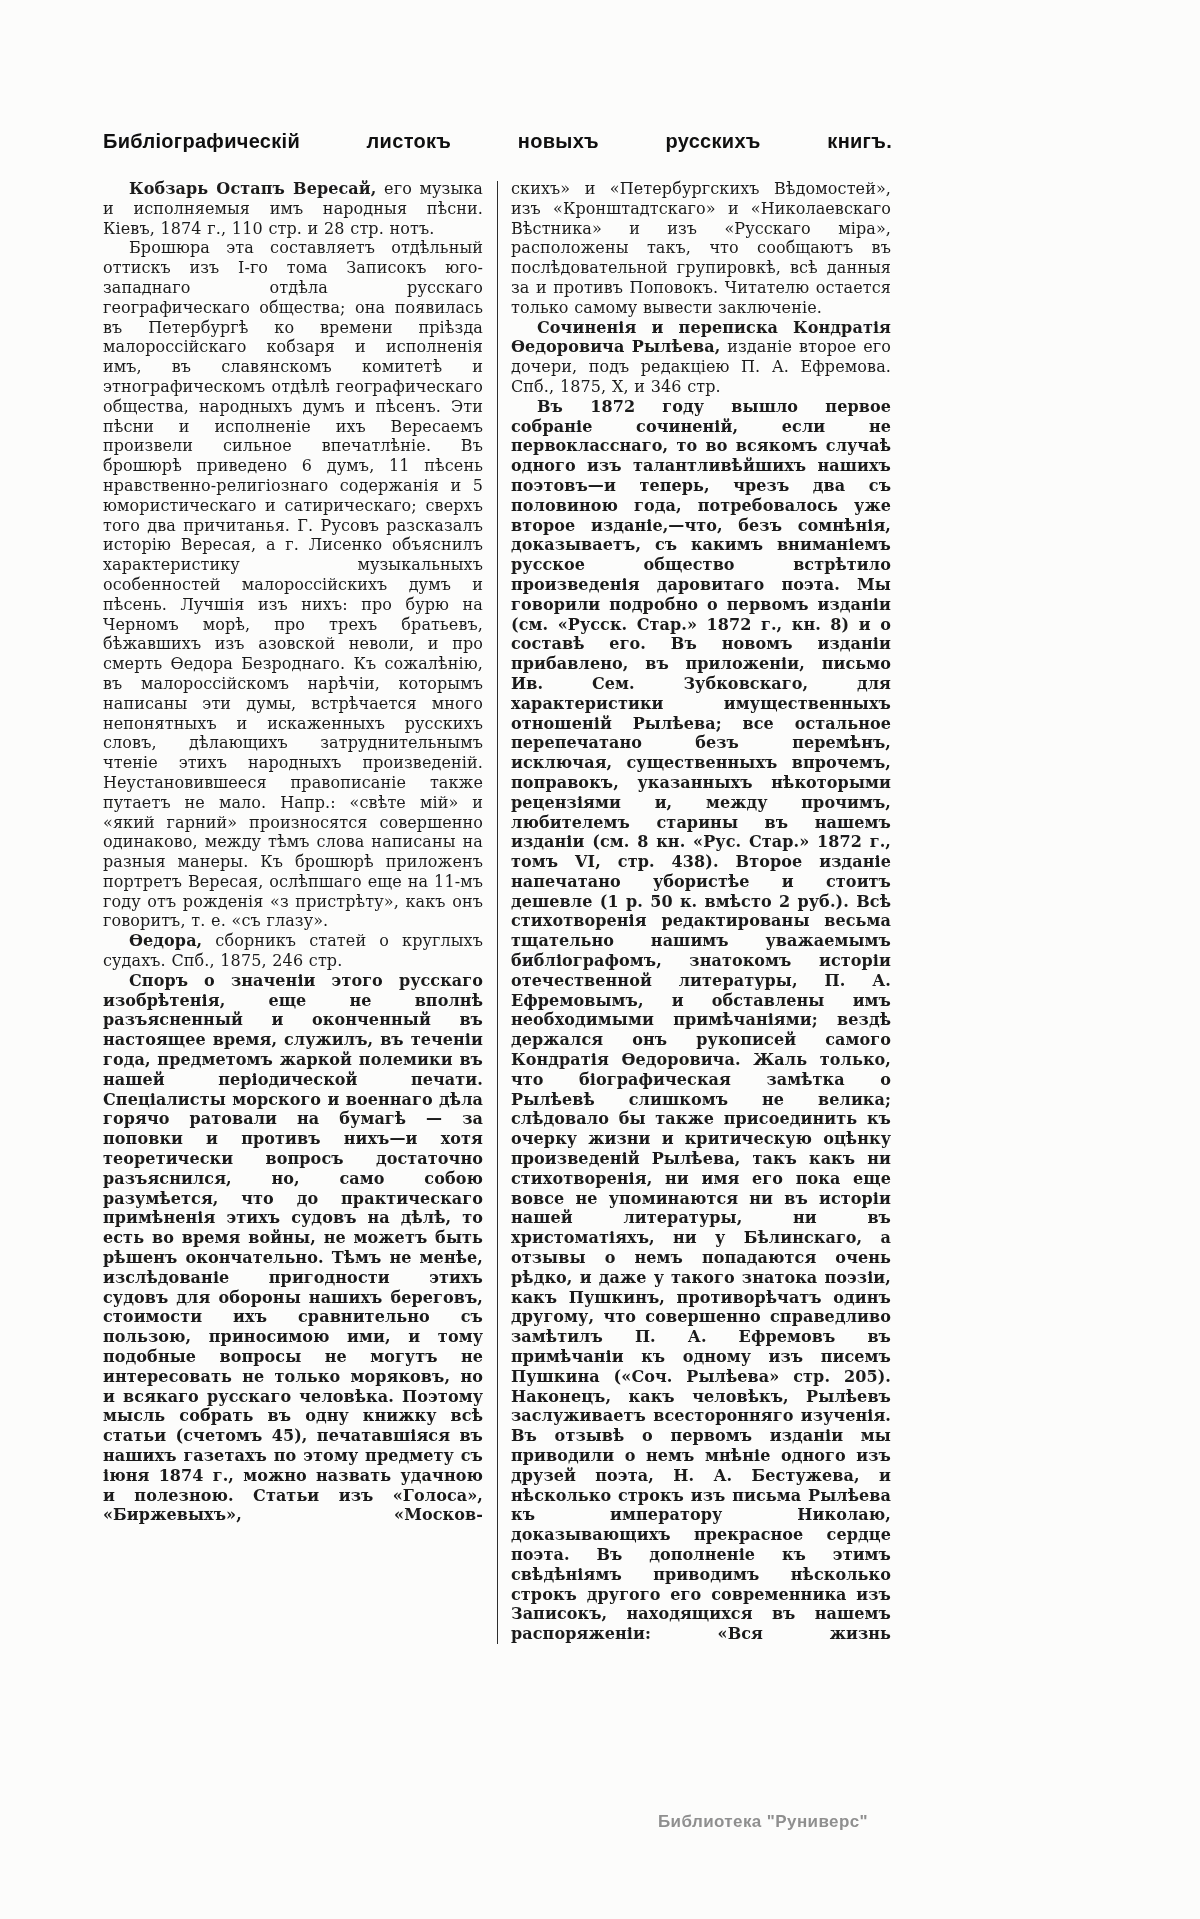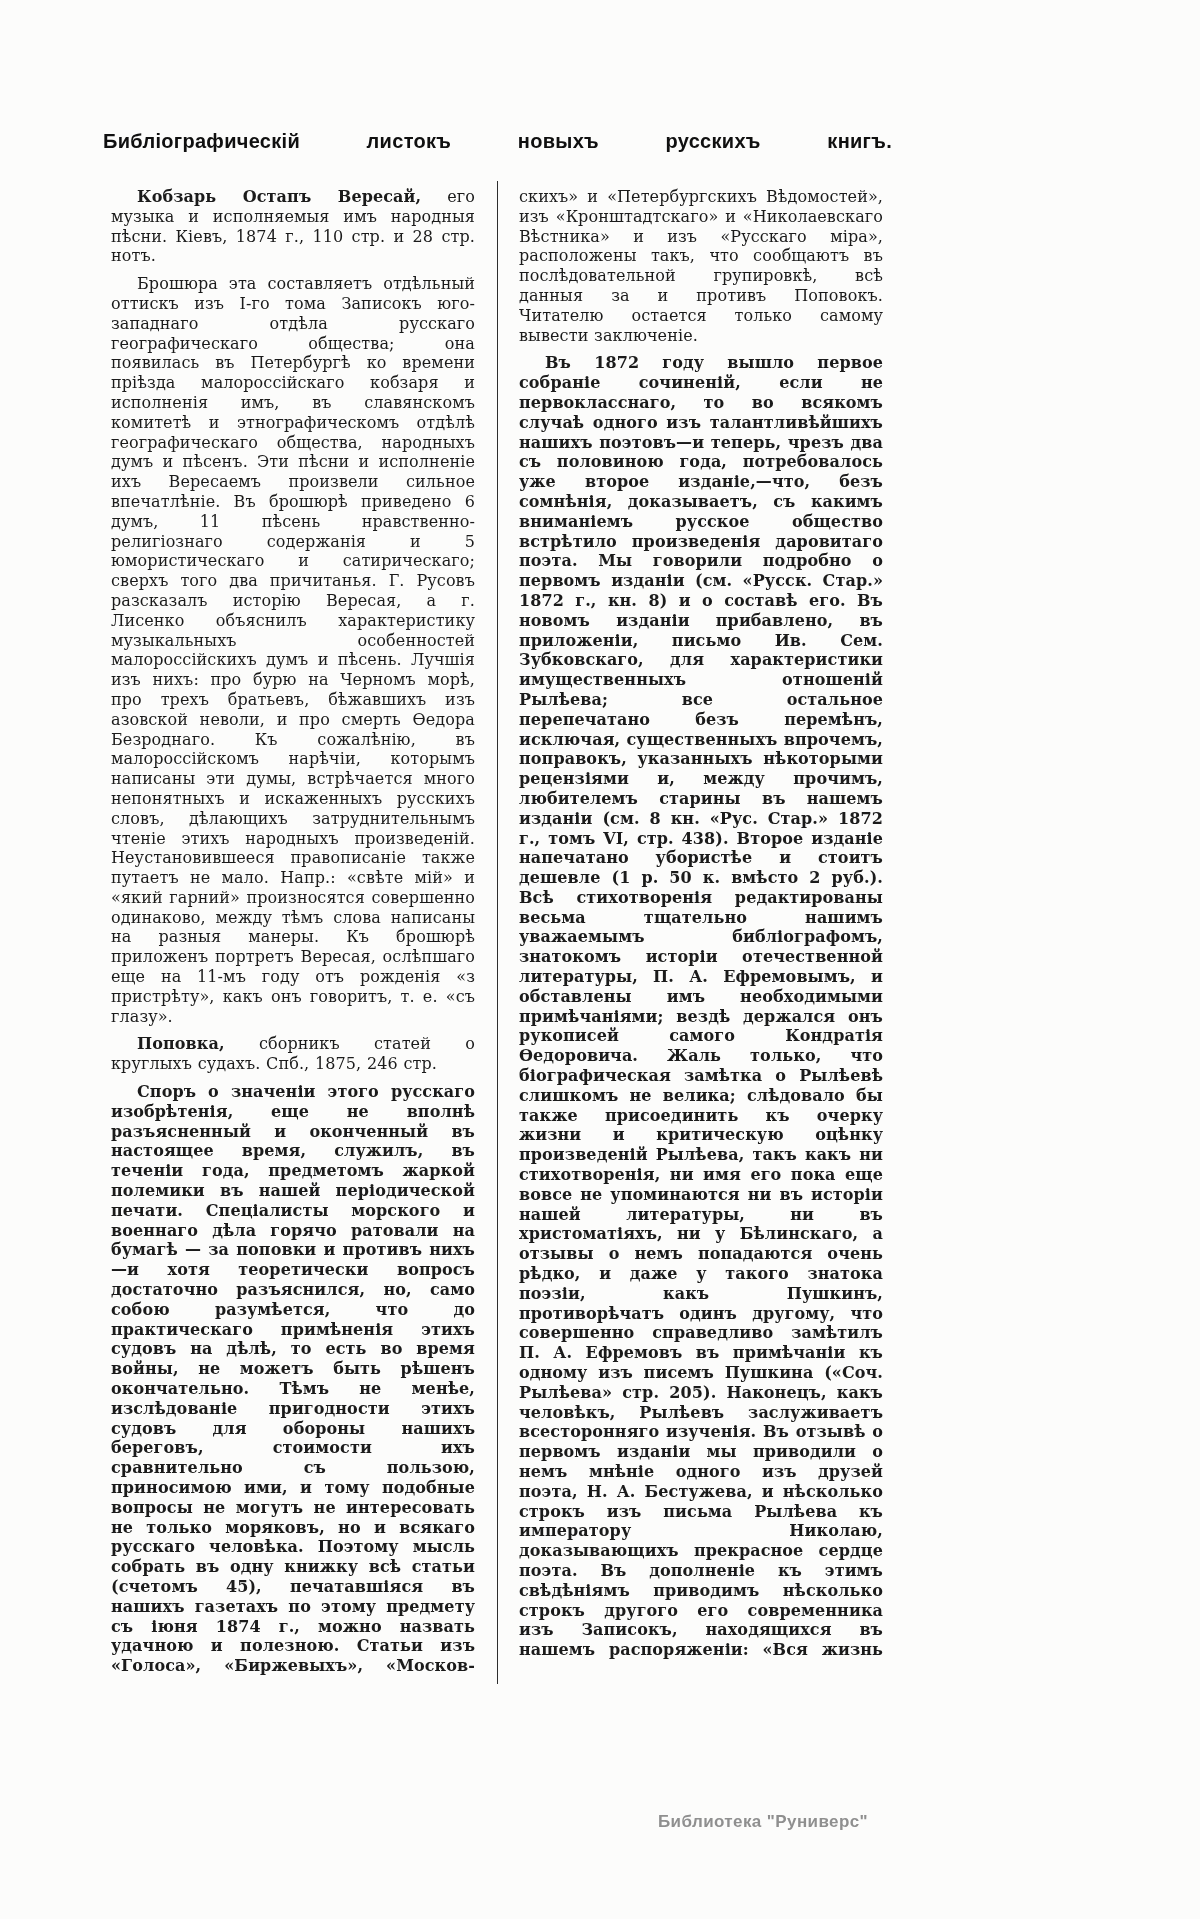--- a/index.html
+++ b/index.html
@@ -32,21 +32,21 @@
     line-height:19.8px;
     text-align:justify;
     word-spacing:0.5px;
     letter-spacing:0.1px;
   }
   .divider {
     width:1px;
     background:#2e2e2e;
     margin:2px 13px 0 14px;
   }
-  .para { margin:8px; }
+  .para { margin:0; }
   .indent { text-indent:26px; }
   .lead { font-weight:bold; }
   .stretch-last { text-align-last:justify;font-weight:bold; }
   .watermark {
     position:absolute; left:658px; top:1812px;
     font-family:"Liberation Sans", sans-serif;
     font-weight:600;
     font-size:17px;
     color:#8f8f8f;
     letter-spacing:0.4px;
@@ -57,27 +57,28 @@
 
 <div class="page">
 
   <h1 class="title">Библіографическій листокъ новыхъ русскихъ книгъ.</h1>
 
   <div class="columns">
 
     <div class="col">
       <p class="para indent"><span class="lead">Кобзарь Остапъ Вересай,</span><span> его музыка и исполняемыя имъ народныя пѣсни. Кіевъ, 1874 г., 110 стр. и 28 стр. нотъ.</span></p>
       <p class="para indent">Брошюра эта составляетъ отдѣльный оттискъ изъ I-го тома Записокъ юго-западнаго отдѣла русскаго географическаго общества; она появилась въ Петербургѣ ко времени пріѣзда малороссійскаго кобзаря и исполненія имъ, въ славянскомъ комитетѣ и этнографическомъ отдѣлѣ географическаго общества, народныхъ думъ и пѣсенъ. Эти пѣсни и исполненіе ихъ Вересаемъ произвели сильное впечатлѣніе. Въ брошюрѣ приведено 6 думъ, 11 пѣсень нравственно-религіознаго содержанія и 5 юмористическаго и сатирическаго; сверхъ того два причитанья. Г. Русовъ разсказалъ исторію Вересая, а г. Лисенко объяснилъ характеристику музыкальныхъ особенностей малороссійскихъ думъ и пѣсень. Лучшія изъ нихъ: про бурю на Черномъ морѣ, про трехъ братьевъ, бѣжавшихъ изъ азовской неволи, и про смерть Ѳедора Безроднаго. Къ сожалѣнію, въ малороссійскомъ нарѣчіи, которымъ написаны эти думы, встрѣчается много непонятныхъ и искаженныхъ русскихъ словъ, дѣлающихъ затруднительнымъ чтеніе этихъ народныхъ произведеній. Неустановившееся правописаніе также путаетъ не мало. Напр.: «свѣте мій» и «який гарний» произносятся совершенно одинаково, между тѣмъ слова написаны на разныя манеры. Къ брошюрѣ приложенъ портретъ Вересая, ослѣпшаго еще на 11-мъ году отъ рожденія «з пристрѣту», какъ онъ говоритъ, т. е. «съ глазу».</p>
-      <p class="para indent"><span class="lead">Поповка,</span><span> сборникъ статей о круглыхъ судахъ. Спб., 1875, 246 стр.</span></p>
+      <p class="para indent"><span class="lead">Ѳедора,</span><span> сборникъ статей о круглыхъ судахъ. Спб., 1875, 246 стр.</span></p>
       <p class="para indent stretch-last">Споръ о значеніи этого русскаго изобрѣтенія, еще не вполнѣ разъясненный и оконченный въ настоящее время, служилъ, въ теченіи года, предметомъ жаркой полемики въ нашей періодической печати. Спеціалисты морского и военнаго дѣла горячо ратовали на бумагѣ — за поповки и противъ нихъ—и хотя теоретически вопросъ достаточно разъяснился, но, само собою разумѣется, что до практическаго примѣненія этихъ судовъ на дѣлѣ, то есть во время войны, не можетъ быть рѣшенъ окончательно. Тѣмъ не менѣе, изслѣдованіе пригодности этихъ судовъ для обороны нашихъ береговъ, стоимости ихъ сравнительно съ пользою, приносимою ими, и тому подобные вопросы не могутъ не интересовать не только моряковъ, но и всякаго русскаго человѣка. Поэтому мысль собрать въ одну книжку всѣ статьи (счетомъ 45), печатавшіяся въ нашихъ газетахъ по этому предмету съ іюня 1874 г., можно назвать удачною и полезною. Статьи изъ «Голоса», «Биржевыхъ», «Москов-</p>
     </div>
 
     <div class="divider"></div>
 
     <div class="col">
       <p class="para">скихъ» и «Петербургскихъ Вѣдомостей», изъ «Кронштадтскаго» и «Николаевскаго Вѣстника» и изъ «Русскаго міра», расположены такъ, что сообщаютъ въ послѣдовательной групировкѣ, всѣ данныя за и противъ Поповокъ. Читателю остается только самому вывести заключеніе.</p>
+      <p class="para indent"><span class="lead">Сочиненія и переписка Кондратія Ѳедоровича Рылѣева,</span><span> изданіе второе его дочери, подъ редакціею П. А. Ефремова. Спб., 1875, X, и 346 стр.</span></p>
       <p class="para indent stretch-last">Въ 1872 году вышло первое собраніе сочиненій, если не первокласснаго, то во всякомъ случаѣ одного изъ талантливѣйшихъ нашихъ поэтовъ—и теперь, чрезъ два съ половиною года, потребовалось уже второе изданіе,—что, безъ сомнѣнія, доказываетъ, съ какимъ вниманіемъ русское общество встрѣтило произведенія даровитаго поэта. Мы говорили подробно о первомъ изданіи (см. «Русск. Стар.» 1872 г., кн. 8) и о составѣ его. Въ новомъ изданіи прибавлено, въ приложеніи, письмо Ив. Сем. Зубковскаго, для характеристики имущественныхъ отношеній Рылѣева; все остальное перепечатано безъ перемѣнъ, исключая, существенныхъ впрочемъ, поправокъ, указанныхъ нѣкоторыми рецензіями и, между прочимъ, любителемъ старины въ нашемъ изданіи (см. 8 кн. «Рус. Стар.» 1872 г., томъ VI, стр. 438). Второе изданіе напечатано убористѣе и стоитъ дешевле (1 р. 50 к. вмѣсто 2 руб.). Всѣ стихотворенія редактированы весьма тщательно нашимъ уважаемымъ библіографомъ, знатокомъ исторіи отечественной литературы, П. А. Ефремовымъ, и обставлены имъ необходимыми примѣчаніями; вездѣ держался онъ рукописей самого Кондратія Ѳедоровича. Жаль только, что біографическая замѣтка о Рылѣевѣ слишкомъ не велика; слѣдовало бы также присоединить къ очерку жизни и критическую оцѣнку произведеній Рылѣева, такъ какъ ни стихотворенія, ни имя его пока еще вовсе не упоминаются ни въ исторіи нашей литературы, ни въ христоматіяхъ, ни у Бѣлинскаго, а отзывы о немъ попадаются очень рѣдко, и даже у такого знатока поэзіи, какъ Пушкинъ, противорѣчатъ одинъ другому, что совершенно справедливо замѣтилъ П. А. Ефремовъ въ примѣчаніи къ одному изъ писемъ Пушкина («Соч. Рылѣева» стр. 205). Наконецъ, какъ человѣкъ, Рылѣевъ заслуживаетъ всесторонняго изученія. Въ отзывѣ о первомъ изданіи мы приводили о немъ мнѣніе одного изъ друзей поэта, Н. А. Бестужева, и нѣсколько строкъ изъ письма Рылѣева къ императору Николаю, доказывающихъ прекрасное сердце поэта. Въ дополненіе къ этимъ свѣдѣніямъ приводимъ нѣсколько строкъ другого его современника изъ Записокъ, находящихся въ нашемъ распоряженіи: «Вся жизнь</p>
     </div>
 
   </div>
 </div>
 
 <div class="watermark">Библиотека "Руниверс"</div>
 
 </body></html>

